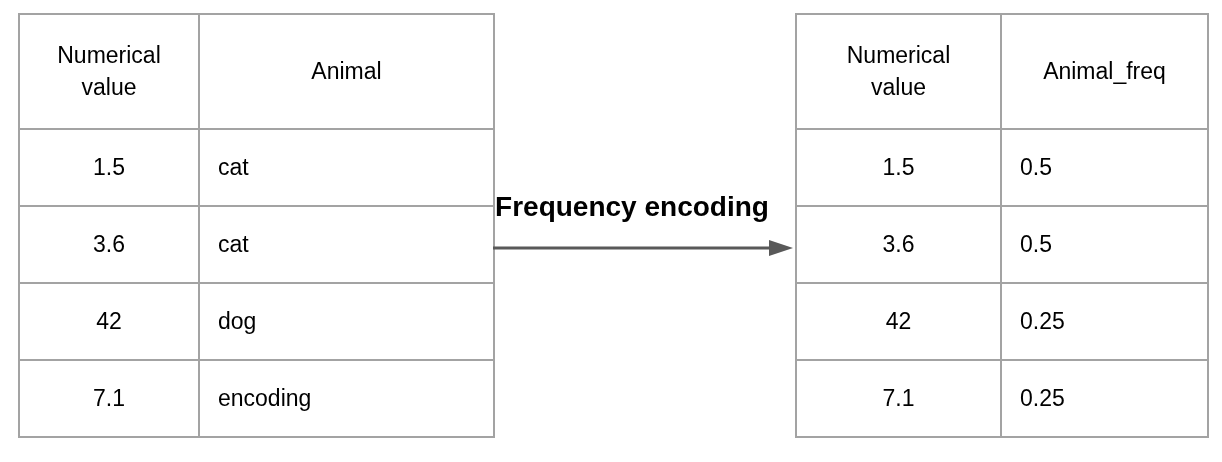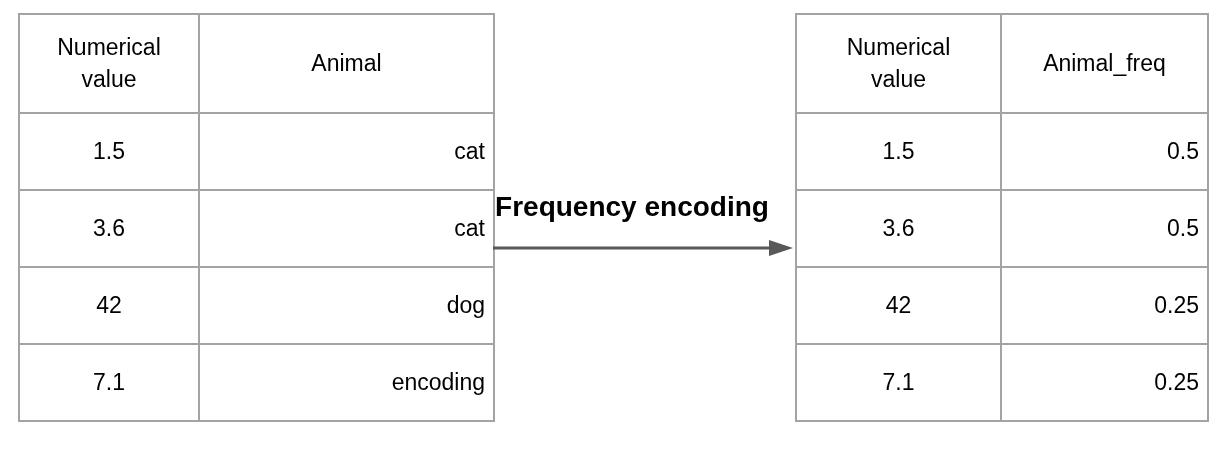--- a/index.html
+++ b/index.html
@@ -31,25 +31,25 @@
   }
   
   table.left-table { left: 18px; top: 13px; width: 475px; }
   table.left-table col.c1 { width: 180px; }
   table.left-table col.c2 { width: 295px; }
   
   table.right-table { left: 795px; top: 13px; width: 412px; }
   table.right-table col.c1 { width: 205px; }
   table.right-table col.c2 { width: 207px; }
 
-  tr.header-row  { height: 99px; }
+  tr.header-row  { height: 115px; }
   tr.data-row    { height: 77px; }
 
   .cell-center { text-align: center; padding: 0 24px; }
-  .cell-left   { text-align: right; padding-left: 18px; padding-right: 8px; }
+  .cell-left   { text-align: left; padding-left: 18px; padding-right: 8px; }
   th.wrap-head { padding: 0 28px; line-height: 1.35; }
   th.plain-head { padding: 1px 10px; }
 
   
   .transform-label {
     position: absolute;
     left: 493px;
     top: 190px;
     width: 278px;
     height: 34px;

